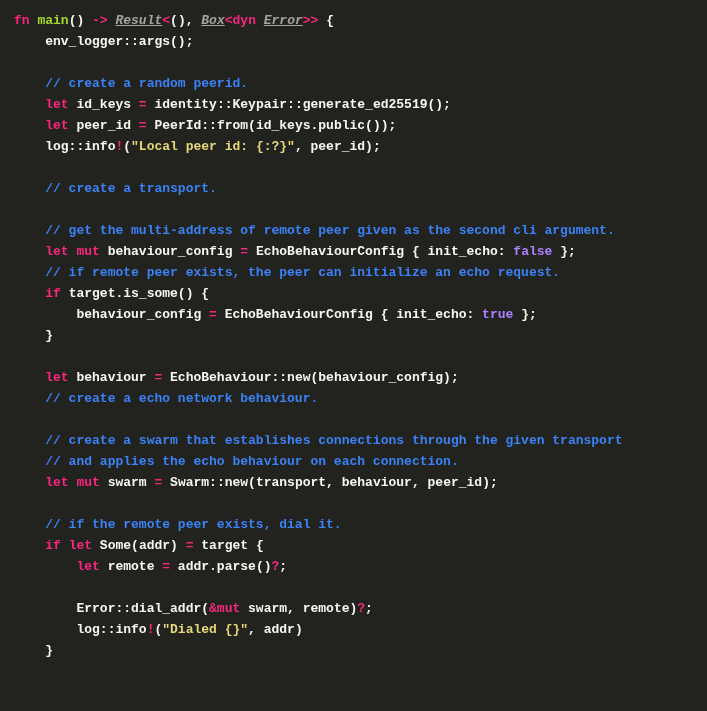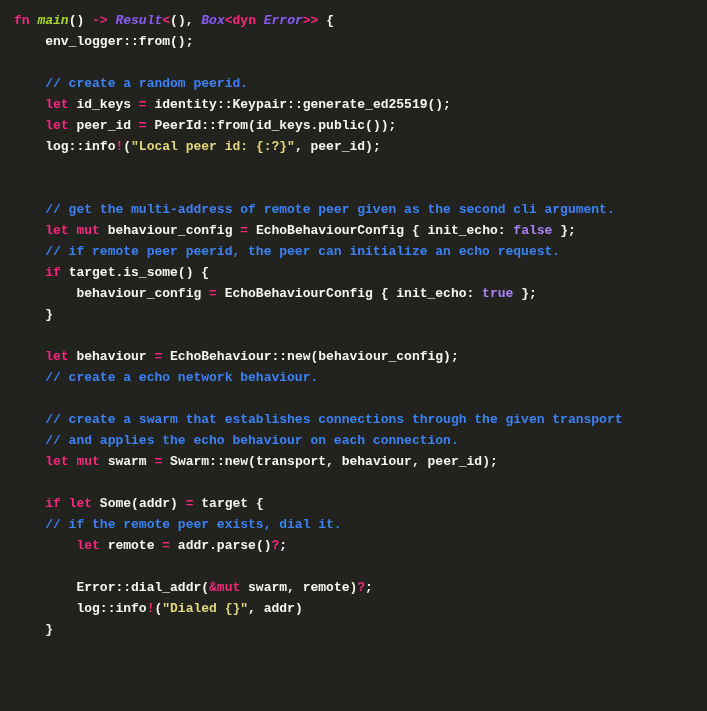--- a/index.html
+++ b/index.html
@@ -8,58 +8,59 @@
       font-family: 'Consolas', 'Monaco', 'Courier New', monospace;
       font-size: 13px;
       font-weight: bold;
       line-height: 21px;
       padding: 10px 14px;
       color: #f8f8f2;
       width: 707px;
     }
     .ln { white-space: pre; }
     .kw { color: #f8277e; }      
-    .fn-name { color: #a6d92c; font-style: italic; } 
-    .type { color: #8b5cf6; font-style: italic; } 
+    .fn-name { color: #a6d92c; } 
+    .type { color: #a3a3a3; font-style: italic; text-decoration: underline; } 
     .op { color: #f8277e; }      
     .str { color: #e5d87a; }     
     .num { color: #ae81ff; }     
     .bool { color: #ae81ff; }    
     .comment { color: #3b82f6; } 
     .ident { color: #f8f8f2; }    
     .macro { color: #f8277e; }   
     .punct { color: #f8f8f2; }
   </style>
 </head>
 <body>
 
 <div>
 <div class="ln"><span class="kw">fn</span> <span class="fn-name">main</span><span class="punct">() </span><span class="op">-&gt;</span><span> </span><span class="type">Result</span><span class="op">&lt;</span><span class="punct">(), </span><span class="type">Box</span><span class="op">&lt;</span><span class="kw">dyn</span><span> </span><span class="type">Error</span><span class="op">&gt;&gt;</span><span class="punct"> {</span></div>
-<div class="ln"><span>    </span><span class="ident">env_logger::from();</span></div>
+<div class="ln"><span>    </span><span class="ident">env_logger::args();</span></div>
 <div class="ln">&nbsp;</div>
 <div class="ln"><span>    </span><span class="comment">// create a random peerid.</span></div>
 <div class="ln"><span>    </span><span class="kw">let</span><span> </span><span class="ident">id_keys </span><span class="op">=</span><span class="ident"> identity::Keypair::generate_ed25519();</span></div>
 <div class="ln"><span>    </span><span class="kw">let</span><span> </span><span class="ident">peer_id </span><span class="op">=</span><span class="ident"> PeerId::from(id_keys.public());</span></div>
 <div class="ln"><span>    </span><span class="ident">log::info</span><span class="macro">!</span><span class="punct">(</span><span class="str">"Local peer id: {:?}"</span><span class="ident">, peer_id);</span></div>
 <div class="ln">&nbsp;</div>
+<div class="ln"><span>    </span><span class="comment">// create a transport.</span></div>
 <div class="ln">&nbsp;</div>
 <div class="ln"><span>    </span><span class="comment">// get the multi-address of remote peer given as the second cli argument.</span></div>
 <div class="ln"><span>    </span><span class="kw">let</span><span> </span><span class="kw">mut</span><span> </span><span class="ident">behaviour_config </span><span class="op">=</span><span class="ident"> EchoBehaviourConfig { init_echo: </span><span class="bool">false</span><span class="punct"> };</span></div>
-<div class="ln"><span>    </span><span class="comment">// if remote peer peerid, the peer can initialize an echo request.</span></div>
+<div class="ln"><span>    </span><span class="comment">// if remote peer exists, the peer can initialize an echo request.</span></div>
 <div class="ln"><span>    </span><span class="kw">if</span><span class="ident"> target.is_some() {</span></div>
 <div class="ln"><span>        </span><span class="ident">behaviour_config </span><span class="op">=</span><span class="ident"> EchoBehaviourConfig { init_echo: </span><span class="bool">true</span><span class="punct"> };</span></div>
 <div class="ln"><span>    </span><span class="punct">}</span></div>
 <div class="ln">&nbsp;</div>
 <div class="ln"><span>    </span><span class="kw">let</span><span> </span><span class="ident">behaviour </span><span class="op">=</span><span class="ident"> EchoBehaviour::new(behaviour_config);</span></div>
 <div class="ln"><span>    </span><span class="comment">// create a echo network behaviour.</span></div>
 <div class="ln">&nbsp;</div>
 <div class="ln"><span>    </span><span class="comment">// create a swarm that establishes connections through the given transport</span></div>
 <div class="ln"><span>    </span><span class="comment">// and applies the echo behaviour on each connection.</span></div>
 <div class="ln"><span>    </span><span class="kw">let</span><span> </span><span class="kw">mut</span><span> </span><span class="ident">swarm </span><span class="op">=</span><span class="ident"> Swarm::new(transport, behaviour, peer_id);</span></div>
 <div class="ln">&nbsp;</div>
+<div class="ln"><span>    </span><span class="comment">// if the remote peer exists, dial it.</span></div>
 <div class="ln"><span>    </span><span class="kw">if</span><span> </span><span class="kw">let</span><span> </span><span class="ident">Some</span><span class="ident">(addr) </span><span class="op">=</span><span class="ident"> target {</span></div>
-<div class="ln"><span>    </span><span class="comment">// if the remote peer exists, dial it.</span></div>
 <div class="ln"><span>        </span><span class="kw">let</span><span> </span><span class="ident">remote </span><span class="op">=</span><span class="ident"> addr.parse()</span><span class="op">?</span><span class="punct">;</span></div>
 <div class="ln">&nbsp;</div>
 <div class="ln"><span>        </span><span class="ident">Error::dial_addr(</span><span class="op">&amp;</span><span class="kw">mut</span><span class="ident"> swarm, remote)</span><span class="op">?</span><span class="punct">;</span></div>
 <div class="ln"><span>        </span><span class="ident">log::info</span><span class="macro">!</span><span class="punct">(</span><span class="str">"Dialed {}"</span><span class="ident">, addr)</span></div>
 <div class="ln"><span>    </span><span class="punct">}</span></div>
 </div>
 
 </body></html>

